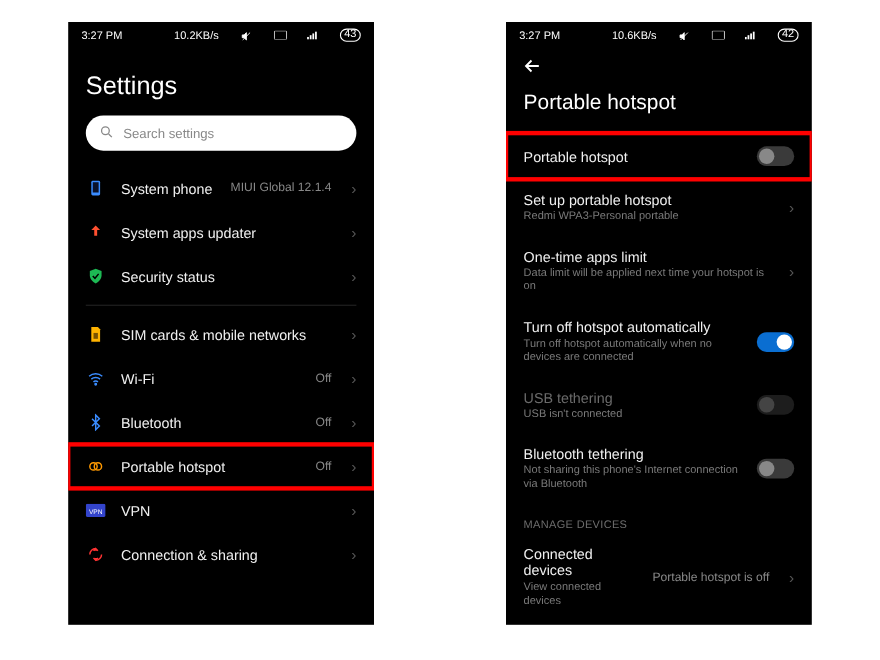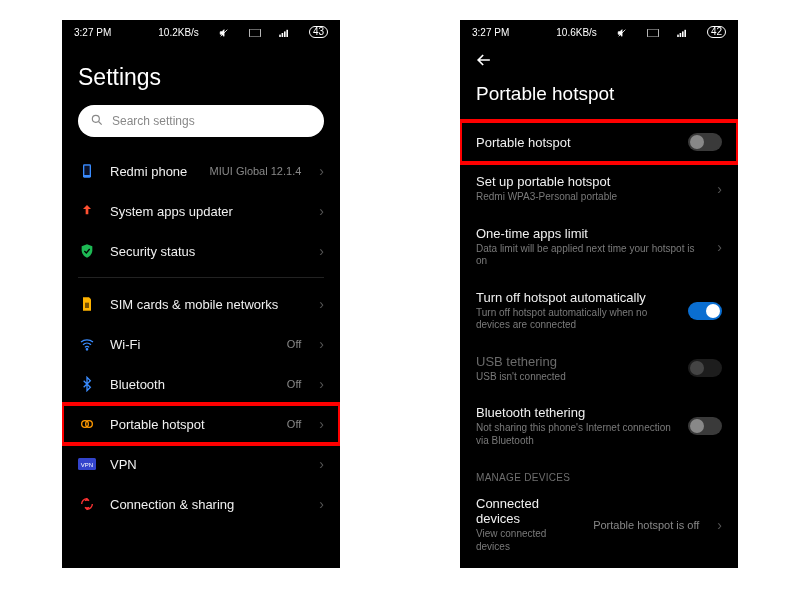--- a/index.html
+++ b/index.html
@@ -179,21 +179,21 @@
     <span>Search settings</span>
   </div>
 
   <div class="row">
     <span class="icon">
       <svg viewBox="0 0 24 24" width="16" height="16">
           <rect x="6" y="2" width="12" height="20" rx="2" fill="#3a8cff"></rect>
           <rect x="8" y="4" width="8" height="14" fill="#0a122a"></rect>
         </svg>
     </span>
-    <span class="label">Redmi phone</span>
+    <span class="label">System phone</span>
     <span class="value">MIUI Global 12.1.4</span>
     <span class="chev">›</span>
   </div>
 
   <div class="row">
     <span class="icon">
       <svg viewBox="0 0 24 24" width="16" height="16" fill="#ff5030">
           <path d="M12 3l6 6h-4v8h-4v-8H6z"></path>
         </svg>
     </span>

